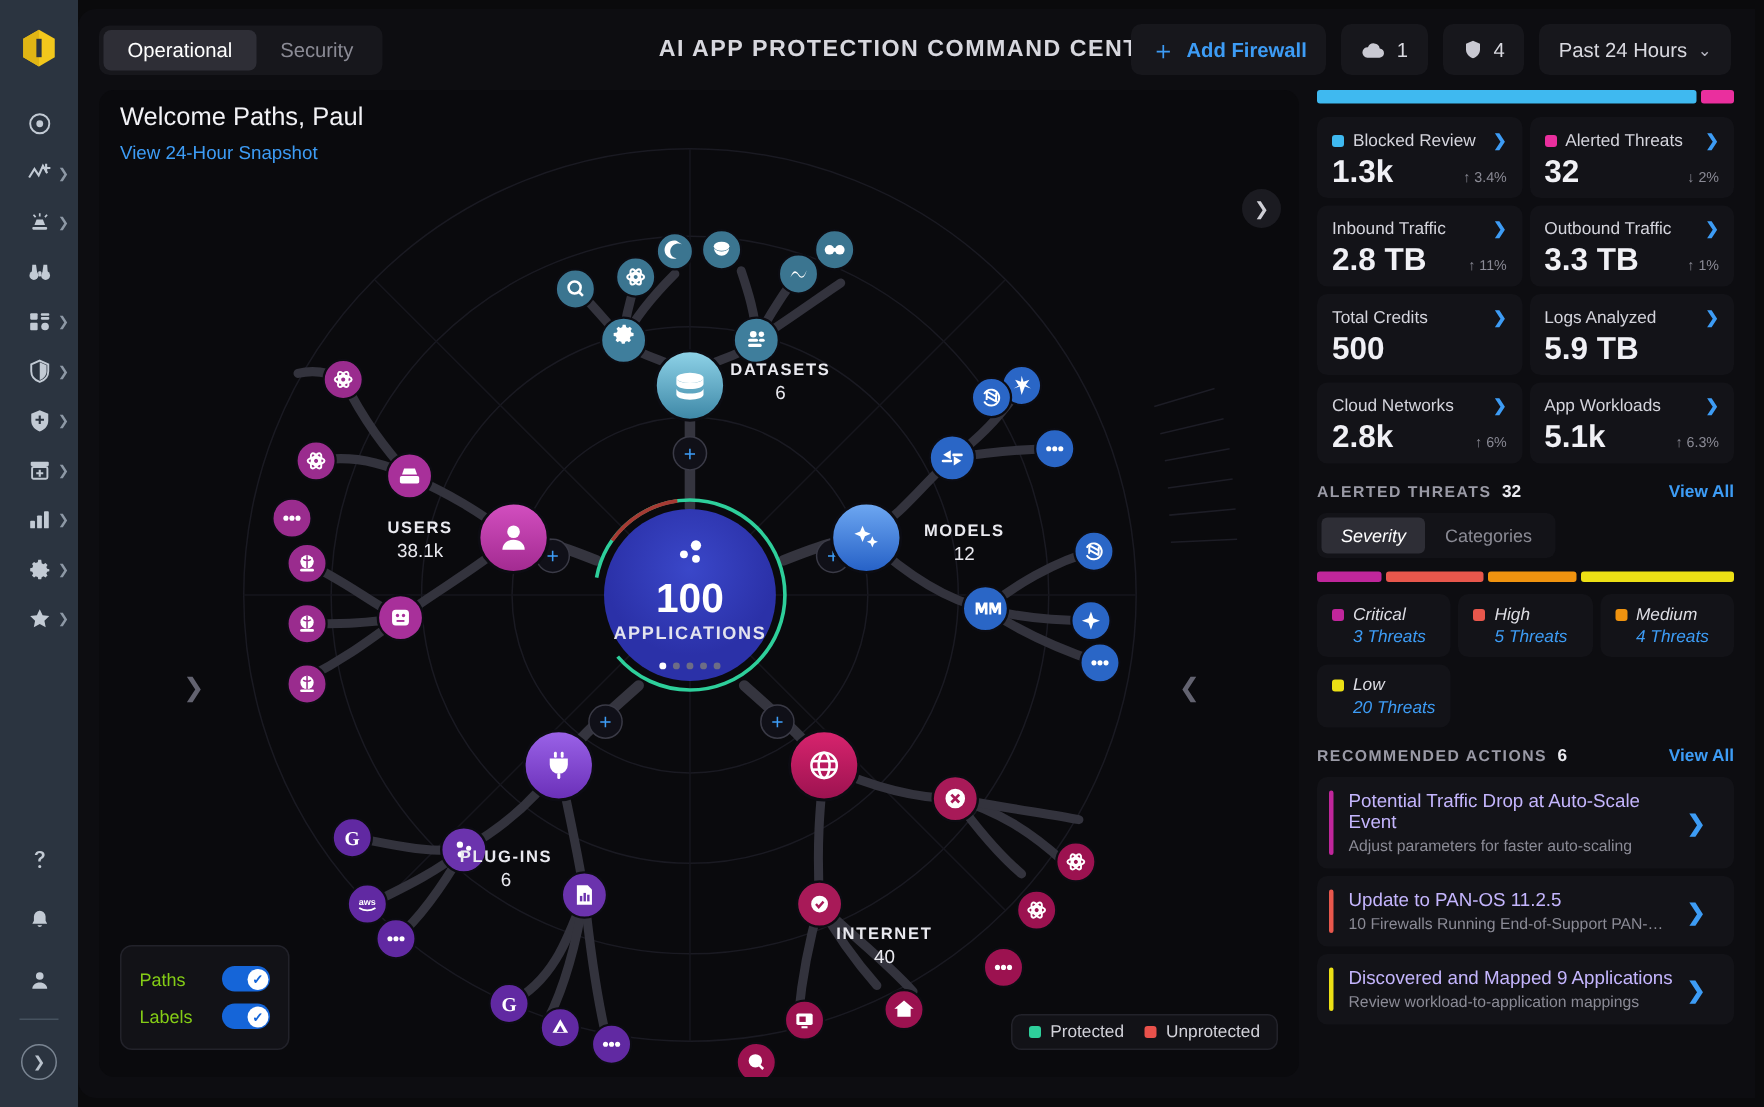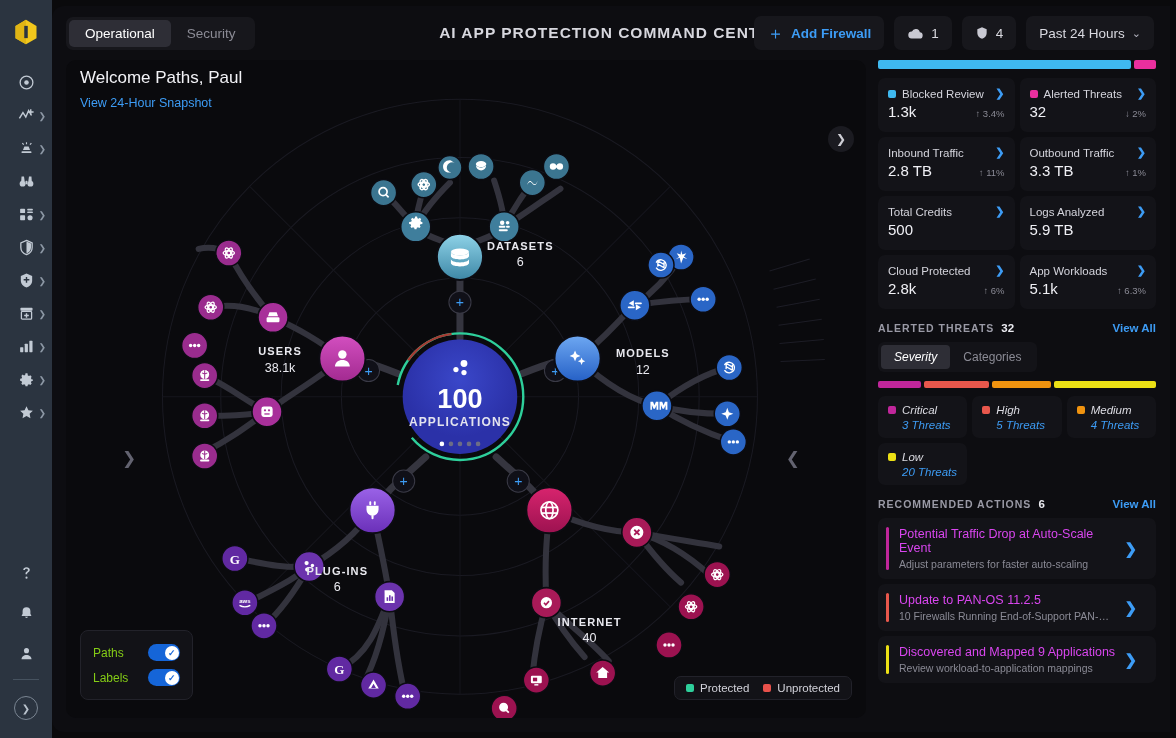--- a/index.html
+++ b/index.html
@@ -112,21 +112,21 @@
   .topbar-split i{ height:9px; border-radius:2px; display:block; }
   .statgrid{ display:grid; grid-template-columns:1fr 1fr; gap:5px; }
   .stat{
     background:#131318; border-radius:7px; padding:9px 10px 10px; height:54px;
   }
   .stat-head{ display:flex; align-items:center; gap:6px; }
   .stat-head .sq{ width:8px;height:8px; }
   .stat-head .lbl{ font-size:11.5px; color:#d4d4dc; flex:1; white-space:nowrap; }
   .stat-head .arr{ color:#3d9cf5; font-size:11px; font-weight:bold; }
   .stat-body{ display:flex; align-items:baseline; margin-top:3px; }
-  .stat-val{ font-size:15px; color:#f0f0f5; font-weight:normal; }
+  .stat-val{ font-size:21px; color:#f0f0f5; font-weight:bold; }
   .stat-delta{ margin-left:auto; font-size:9.5px; color:#8a8a95; }
   
   .sec-head{
     display:flex; align-items:center; margin:13px 0 8px; gap:7px;
   }
   .sec-title{ font-size:10.5px; letter-spacing:1.0px; color:#9a9aa6; font-weight:bold; }
   .sec-count{ font-size:11.5px; color:#eaeaf0; font-weight:bold; }
   .sec-link{ margin-left:auto; font-size:11.5px; color:#3d9cf5;font-weight:bold; }
   .tabs2{ display:flex; background:#131318; border-radius:6px; padding:3px; width:fit-content; }
   .tab2{ padding:5px 13px; font-size:12px; color:#8b8b95; border-radius:4px; }
@@ -138,21 +138,21 @@
   .sev-top{ display:flex; align-items:center; gap:6px; }
   .sev-top span{ font-size:11.5px; color:#dcdce3; }
   .sev-cnt{ font-size:11.5px; color:#3d9cf5; margin-top:3px; margin-left:14px; }
   
   .act{
     background:#131318; border-radius:7px; margin-bottom:5px; padding:9px 10px 9px 0;
     display:flex; align-items:center; position:relative; overflow:hidden;
   }
   .act-bar{ width:3px; align-self:stretch; border-radius:2px; margin:0 10px 0 8px; }
   .act-txt{ flex:1; min-width:0; }
-  .act-t{ font-size:12.5px; color:#d946ef; margin-bottom:3px; }
+  .act-t{ font-size:12.5px; color:#c4b5fd; margin-bottom:3px; }
   .act-s{ font-size:10.5px; color:#8a8a95; white-space:nowrap; overflow:hidden; text-overflow:ellipsis; }
   .act-arr{ color:#3d9cf5; font-size:15px; font-weight:bold; padding:0 9px; }
 </style>
 </head>
 <body>
 
 <div class="rail">
   <div class="rail-logo">
     <svg viewBox="0 0 32 32" width="28" height="28">
         <path d="M16 2 L28 9 L28 23 L16 30 L4 23 L4 9 Z" fill="#f2c71c"></path>
@@ -860,21 +860,21 @@
           <div class="stat-head">
               <span class="lbl">Logs Analyzed</span>
             <span class="arr">❯</span>
             </div>
           <div class="stat-body">
               <span class="stat-val">5.9 TB</span>
             </div>
         </div>
         <div class="stat">
           <div class="stat-head">
-              <span class="lbl">Cloud Protected</span>
+              <span class="lbl">Cloud Networks</span>
             <span class="arr">❯</span>
             </div>
           <div class="stat-body">
               <span class="stat-val">2.8k</span>
             <span class="stat-delta">↑ <span>6%</span></span>
             </div>
         </div>
         <div class="stat">
           <div class="stat-head">
               <span class="lbl">App Workloads</span>

